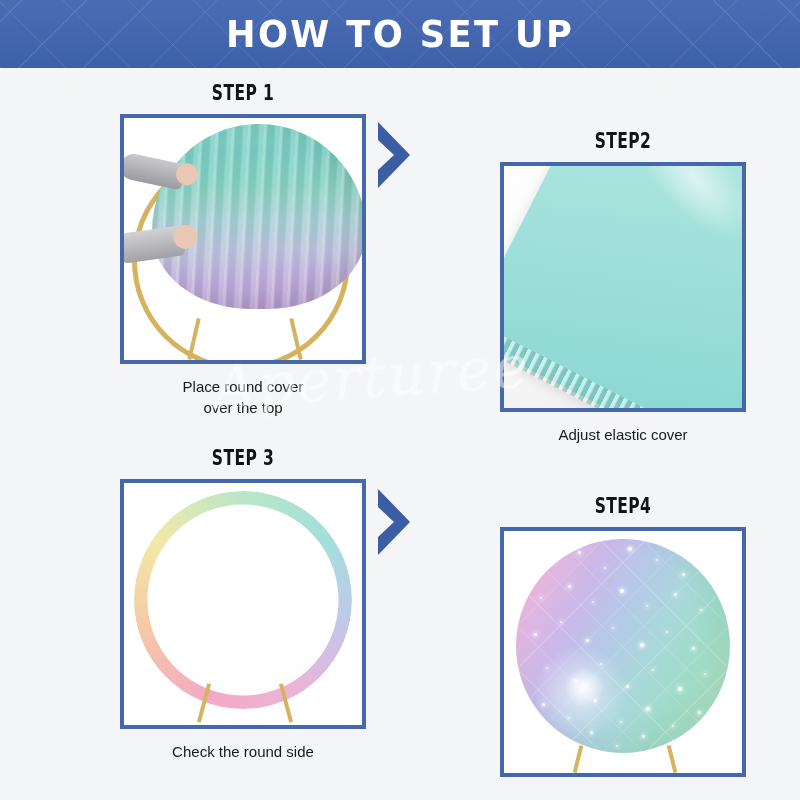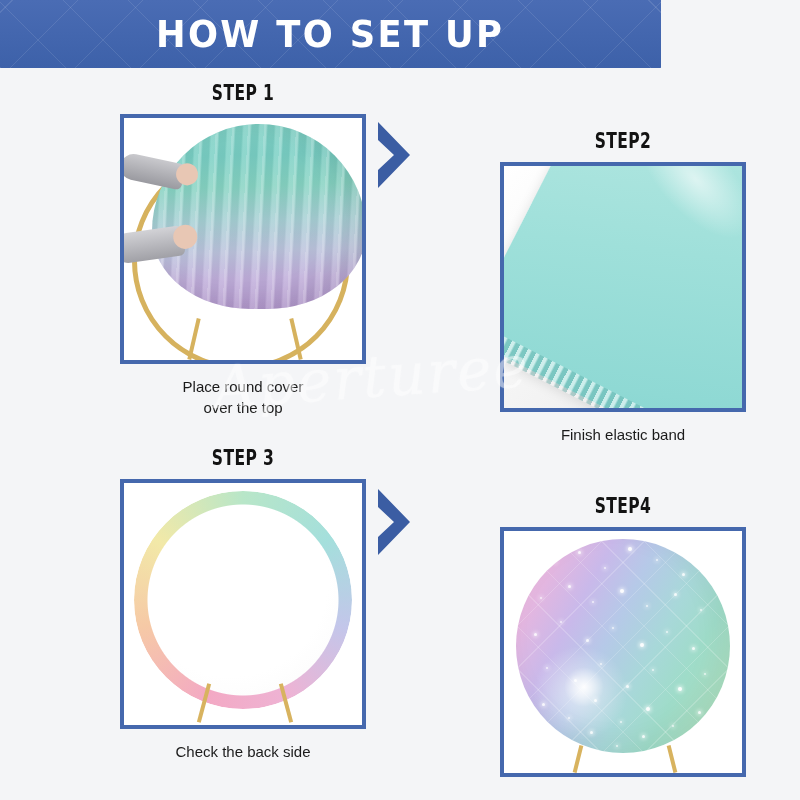--- a/index.html
+++ b/index.html
@@ -12,21 +12,21 @@
     background: #f4f5f7;
     font-family: "Liberation Sans", sans-serif;
     overflow: hidden;
     position: relative;
   }
 
   
   .banner {
     position: absolute;
     left: 0; top: 0;
-    width: 661px;
+    width: 800px;
     height: 68px;
     background-color: #4064ad;
     background-image:
       repeating-linear-gradient(45deg, rgba(255,255,255,0.10) 0 1px, rgba(255,255,255,0) 1px 46px),
       repeating-linear-gradient(-45deg, rgba(255,255,255,0.10) 0 1px, rgba(255,255,255,0) 1px 46px),
       linear-gradient(180deg, #4a6cb4 0%, #3d61a9 100%);
     display: flex;
     align-items: center;
     justify-content: center;
     overflow: hidden;
@@ -341,39 +341,39 @@
         <div class="p2-white"></div>
         <div class="p2-mint">
           <div class="p2-shine"></div>
 
         </div>
         <div class="p2-ruffle"></div>
       </div>
     </div>
 
     <div class="step-caption">
-      <div>Finish elastic band</div>
+      <div>Adjust elastic cover</div>
     </div>
   </div>
 
   <div class="step step-col-a step-row-2">
     <div class="step-label">STEP 3</div>
 
     <div class="photo-frame">
       <div class="photo-inner">
         <div class="p3-bg"></div>
         <div class="p3-disc"></div>
         <div class="p3-rim"></div>
         <div class="p3-leg p3-leg-l"></div>
         <div class="p3-leg p3-leg-r"></div>
       </div>
     </div>
 
     <div class="step-caption">
-      <div>Check the back side</div>
+      <div>Check the round side</div>
     </div>
   </div>
 
   <div class="step step-col-b step-row-2">
     <div class="step-label">STEP4</div>
 
     <div class="photo-frame">
       <div class="photo-inner">
         <div class="p4-bg"></div>
         <div class="p4-leg p4-leg-l"></div>

